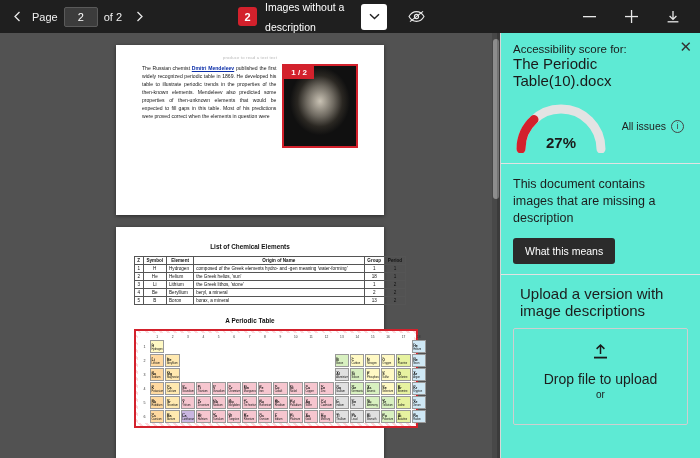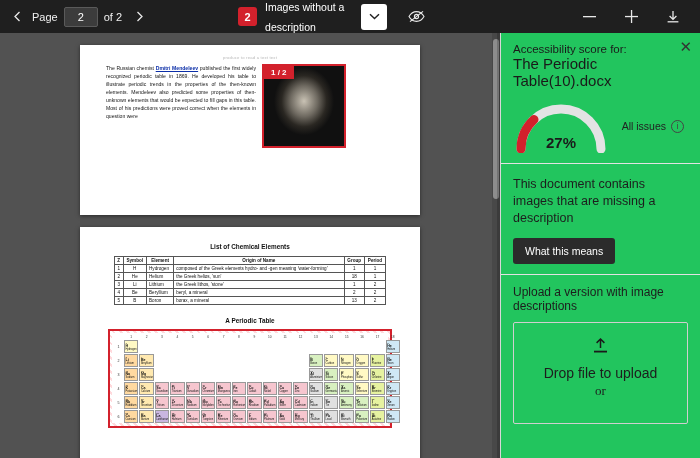--- a/index.html
+++ b/index.html
@@ -105,21 +105,21 @@
     position: absolute;
     top: 6px; left: 1px;
     width: 6px; height: 160px;
     background: #8d8d8d;
     border-radius: 3px;
   }
 
   .page {
     background: #ffffff;
     margin: 12px auto 0 auto;
-    width: 340px;
+    width: 268px;
     position: relative;
     box-shadow: 0 1px 4px rgba(0,0,0,0.5);
   }
   .page1 { height: 170px; padding: 10px 26px; }
   .page2 { height: 272px; padding: 12px 18px; }
 
   .doc-faint {
     font-size: 4.2px;
     color: #b9b9b9;
     text-align: center;
@@ -220,21 +220,21 @@
   .c-num { display:block; font-size:2.4px; }
   .hdr-cell {
     width: 14.4px; flex: 0 0 14.4px;
     font-size: 3.2px; text-align: center; color: #333;
   }
 
   
   .panel {
     width: 200px;
     flex: 0 0 200px;
-    background: #22c55e;
+    background: #5eead4;
     display: flex;
     flex-direction: column;
     border-left: 1px solid #d8d8d8;
   }
   .panel-head {
     padding: 10px 12px 6px 12px;
     position: relative;
   }
   .panel-title {
     font-size: 11.5px;
@@ -300,31 +300,31 @@
     font-size: 10.5px;
     border: none;
     border-radius: 3px;
     padding: 7px 12px;
     margin-top: 11px;
     cursor: pointer;
     font-family: "Liberation Sans", sans-serif;
     text-align: center;
   }
   .upload-section { padding: 10px 12px 0 12px; }
-  .upload-label { font-size: 12px; color: #1d1d1d; }
+  .upload-label { font-size: 15px; color: #1d1d1d; margin-left: 7px; }
   .dropzone {
     margin-top: 9px;
     border: 1px solid #cfcfcf;
     border-radius: 2px;
     padding: 14px 10px 16px 10px;
     text-align: center;
   }
   .up-arrow { font-size: 17px; color: #1a1a1a; line-height: 17px; }
   .drop-text { font-size: 14px; color: #1d1d1d; margin-top: 8px; }
-  .or-text { font-size: 13px; color: #1d1d1d; margin: 2px 0 8px 0; font-family: Liberation Serif, serif; }
+  .or-text { font-size: 10px; color: #1d1d1d; margin: 2px 0 8px 0; }
   .browse-btn {
     background: #1d1d1d;
     color: #fff;
     font-size: 10px;
     border: none;
     padding: 6px 16px;
     border-radius: 2px;
     cursor: pointer;
     font-family: "Liberation Sans", sans-serif;
   }

